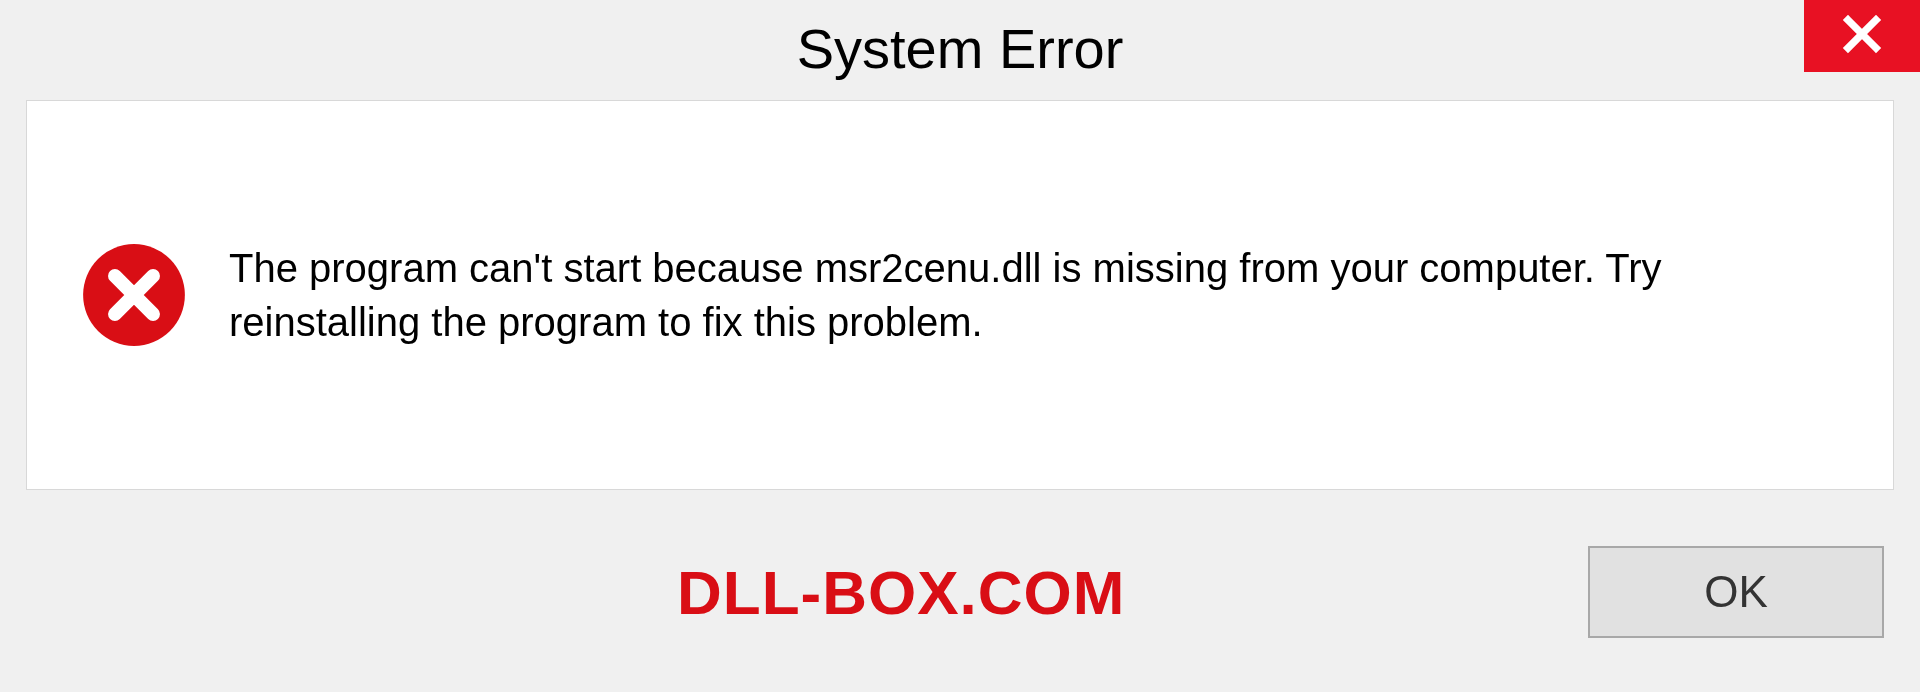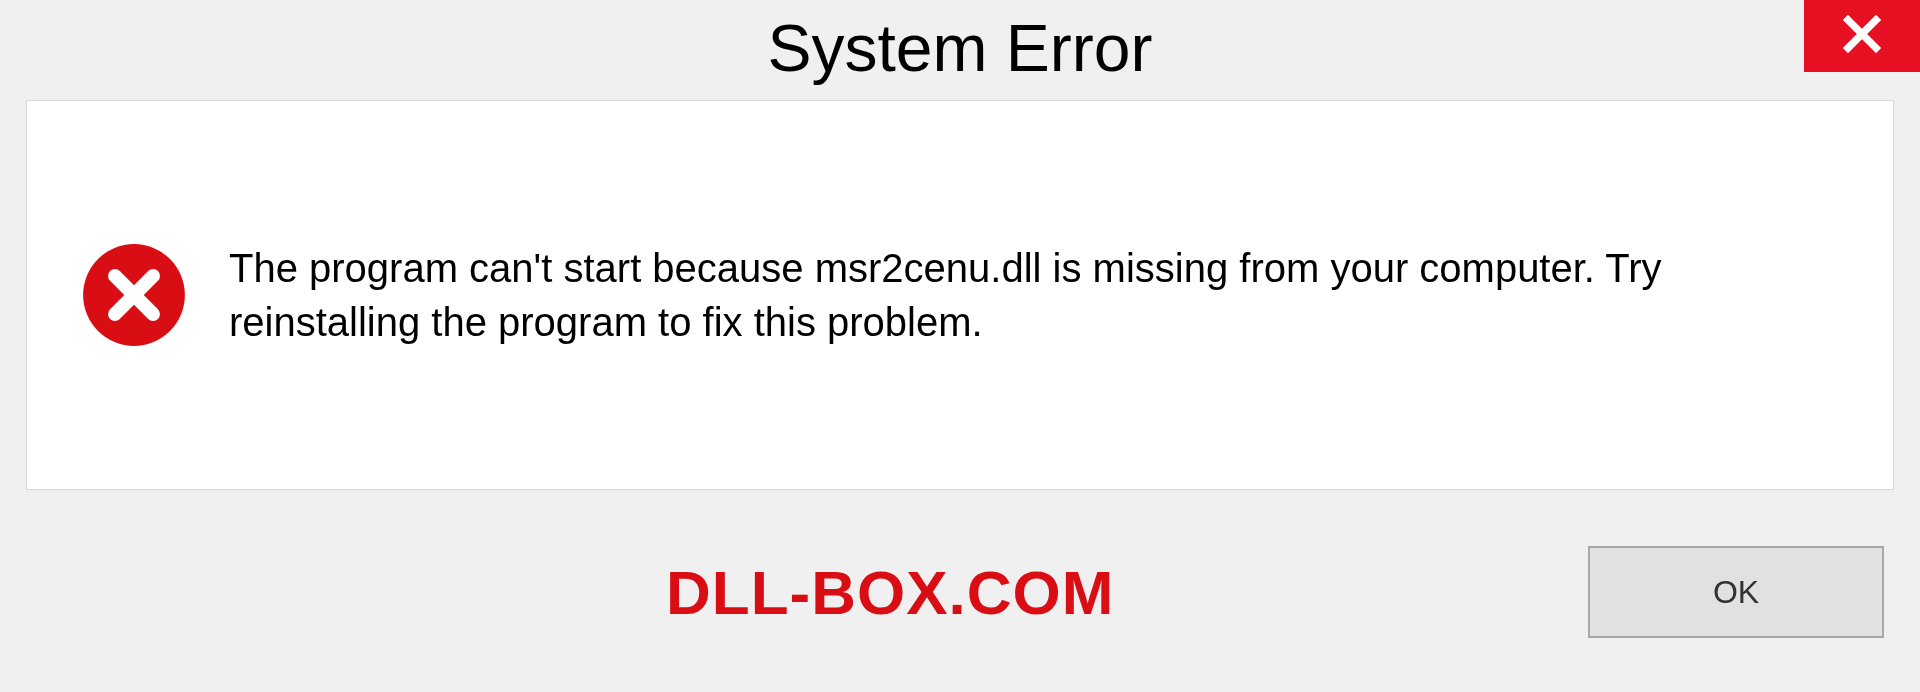--- a/index.html
+++ b/index.html
@@ -17,21 +17,21 @@
     .titlebar {
       width: 100%;
       height: 96px;
       background: #f0f0f0;
       display: flex;
       align-items: center;
       justify-content: center;
       position: relative;
     }
     .title-text {
-      font-size: 66px;
+      font-size: 56px;
       font-weight: 400;
       color: #000;
     }
     .close-btn {
       position: absolute;
       top: 0;
       right: 0;
       width: 116px;
       height: 72px;
       background: #e81123;
@@ -83,27 +83,28 @@
       align-items: center;
       justify-content: space-between;
       padding: 0 10px 0 640px;
     }
     .watermark {
       font-size: 62px;
       font-weight: 800;
       color: #d90e15;
       letter-spacing: 1px;
       font-family: Arial, sans-serif;
+      margin-left: 11px;
     }
     .ok-button {
       width: 296px;
       height: 92px;
       background: #e1e1e1;
       border: 2px solid #a8a8a8;
-      font-size: 32px;
+      font-size: 44px;
       color: #333;
       display: flex;
       align-items: center;
       justify-content: center;
       cursor: pointer;
       font-family: "Segoe UI", Arial, sans-serif;
     }
   </style>
 </head>
 <body>

